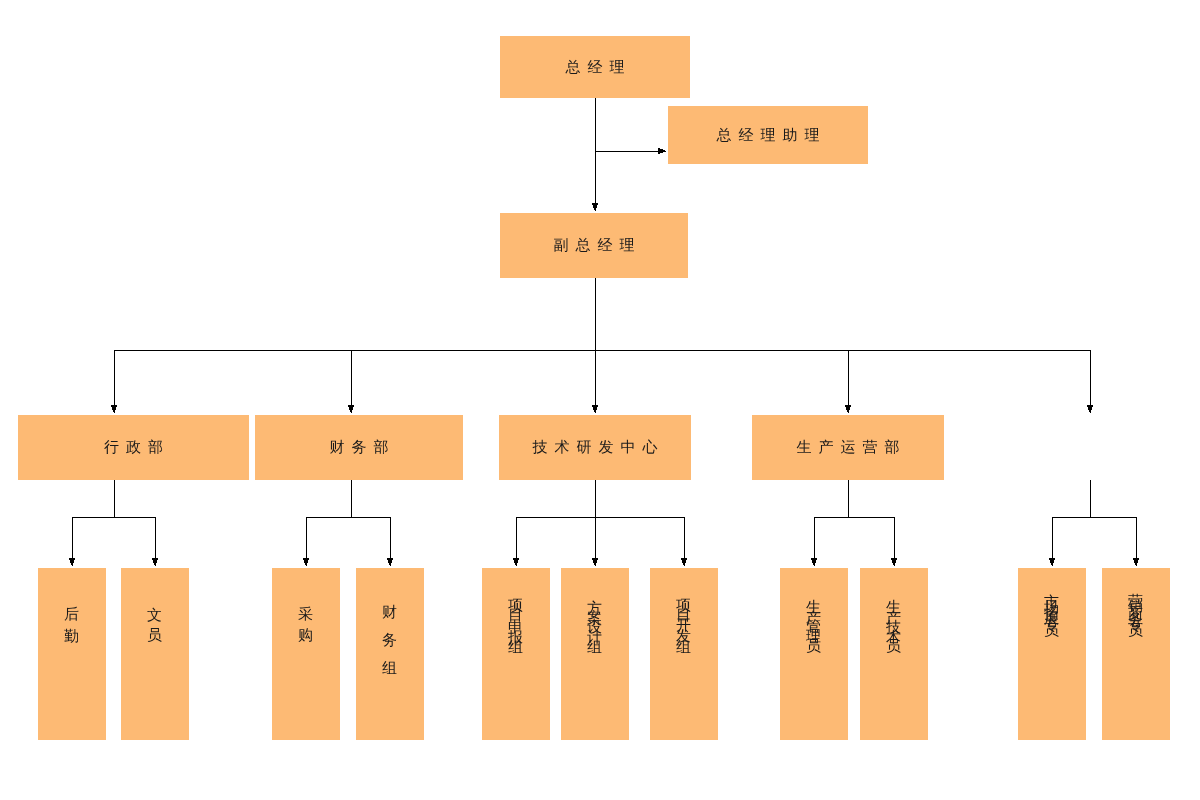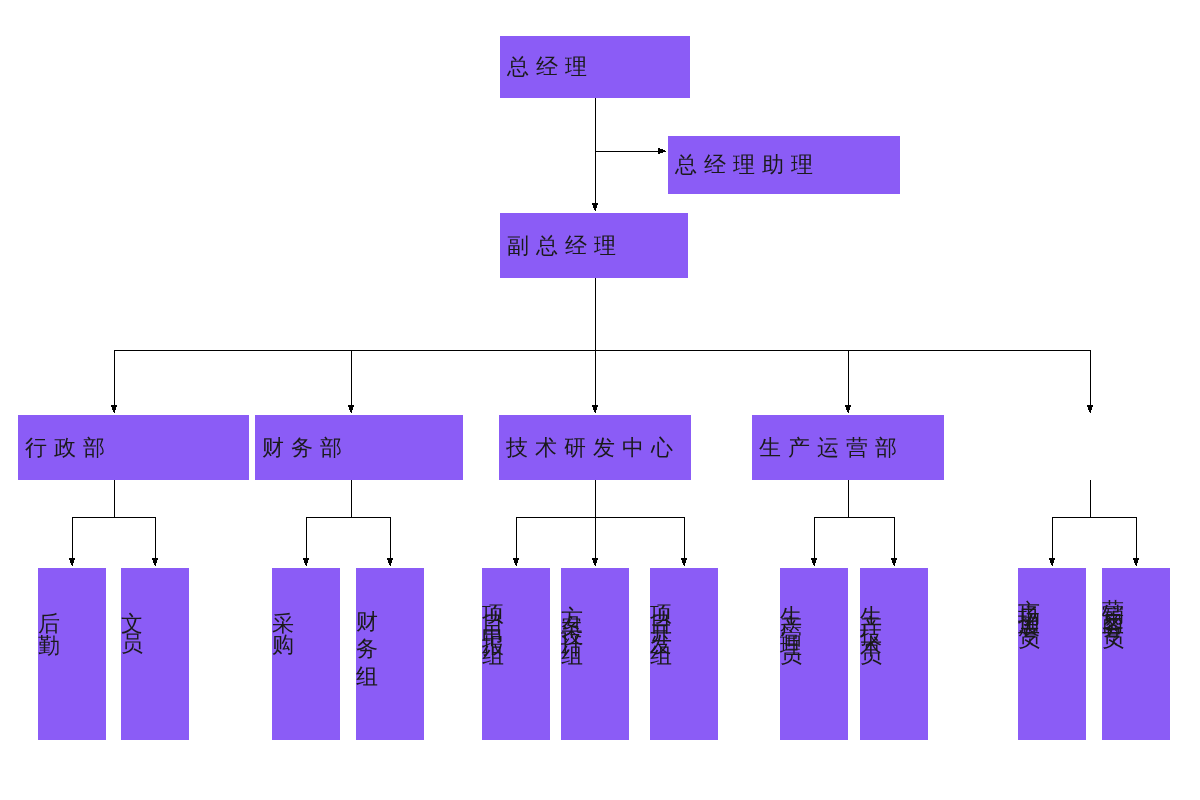--- a/index.html
+++ b/index.html
@@ -7,25 +7,26 @@
   body {
     background: #ffffff;
     font-family: "Liberation Sans", "DejaVu Sans", sans-serif;
     position: relative;
     overflow: hidden;
   }
   .canvas { position: absolute; left: 0; top: 0; width: 1200px; height: 800px; }
   svg.lines { position: absolute; left: 0; top: 0; }
   .node {
     position: absolute;
-    background: #8b5cf6;
+    background: #fdba74;
     color: #1a1a1a;
     display: flex;
     align-items: center;
-    font-size: 22px;
+    justify-content: center;
+    font-size: 15px;
   }
   .hnode .htext {
     letter-spacing: 7px;
     padding-left: 7px; 
     white-space: nowrap;
   }
   .vnode { align-items: flex-start; }
   .vtext {
     writing-mode: vertical-rl;
     text-orientation: upright;
@@ -82,21 +83,21 @@
     <path d="M1090 480 L1090 517"></path>
     <path d="M1052 517 L1136 517"></path>
     <path d="M1052 517 L1052 566" marker-end="url(#arrowhead)"></path>
     <path d="M1136 517 L1136 566" marker-end="url(#arrowhead)"></path>
   </svg>
 
   <div class="node hnode" style="left:500px;top:36px;width:190px;height:62px">
     <span class="htext">总经理</span>
   </div>
 
-  <div class="node hnode" style="left:668px;top:136px;width:232px;height:58px">
+  <div class="node hnode" style="left:668px;top:106px;width:200px;height:58px">
     <span class="htext">总经理助理</span>
   </div>
 
   <div class="node hnode" style="left:500px;top:213px;width:188px;height:65px">
     <span class="htext">副总经理</span>
   </div>
 
   <div class="node hnode" style="left:18px;top:415px;width:231px;height:65px">
     <span class="htext">行政部</span>
   </div>

